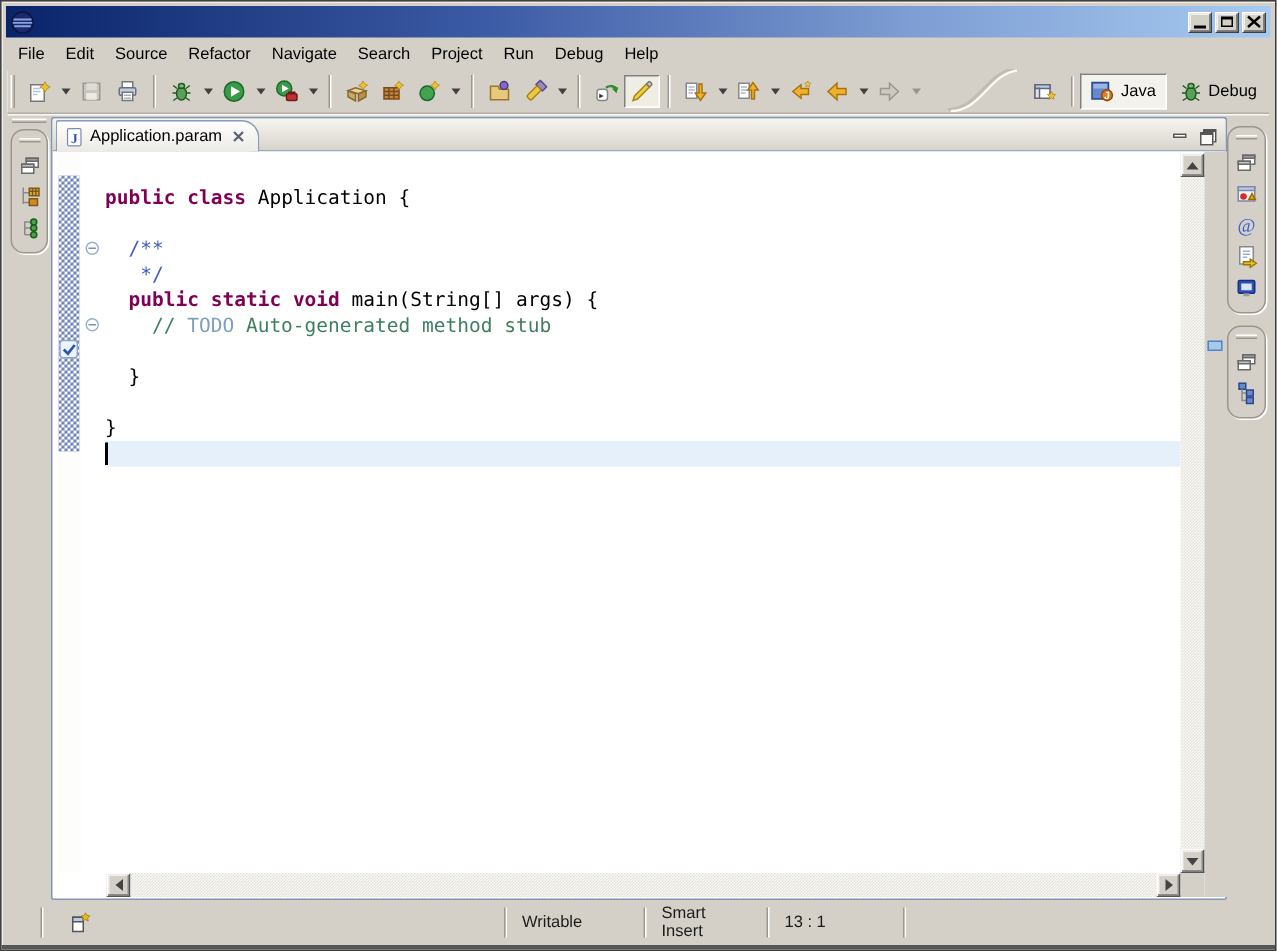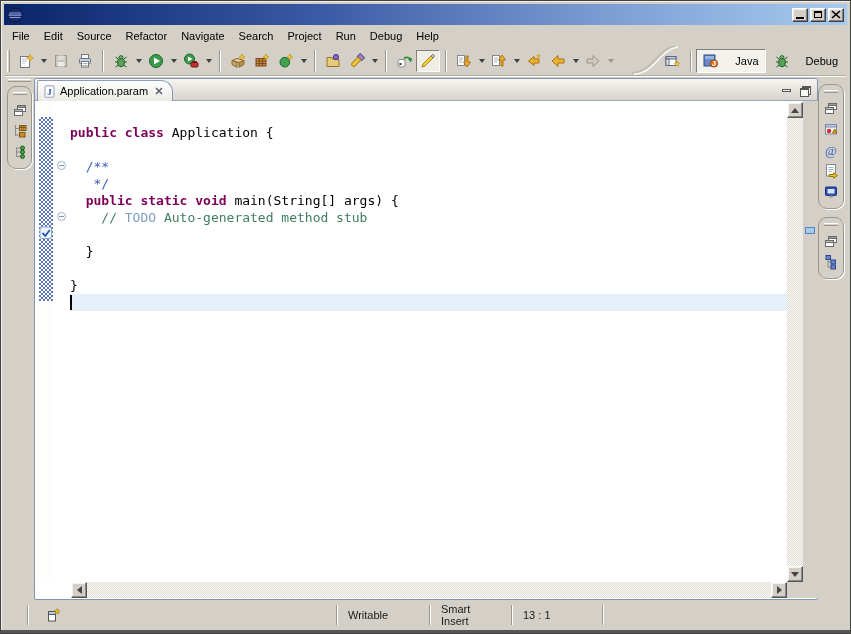--- a/index.html
+++ b/index.html
@@ -46,21 +46,21 @@
   .tb-sep  { width:2px; height:22px; border-left:1px solid #9c988e; border-right:1px solid #fff; margin:0 5px; }
   .tb-btn  { width:24px; height:22px; display:flex; align-items:center; justify-content:center; }
   .tb-btn.pressed { border:1px solid; border-color:#808080 #fff #fff #808080; background:#f0ede5; }
   .dd { width:11px; height:22px; display:flex; align-items:center; justify-content:center; }
   .dd i { border:3px solid transparent; border-top:4px solid #404040; margin-top:4px; }
   .dd.dis i { border-top-color:#9a968c; }
   .ic16 { width:16px; height:16px; display:block; }
 
   .persp-curve { position:absolute; right:168px; top:0; }
   .persp-bar { position:absolute; right:2px; top:2px; height:26px; display:flex; align-items:center; gap:2px; }
-  .persp-btn { height:24px; display:flex; align-items:center; gap:16px; padding:0 6px; font-size:11px; color:#000; }
+  .persp-btn { height:24px; display:flex; align-items:center; gap:4px; padding:0 6px; font-size:11px; color:#000; }
   .persp-btn.active { border:1px solid; border-color:#808080 #fff #fff #808080; background:#f4f2ec; }
   .persp-sep { width:2px; height:20px; border-left:1px solid #9c988e; border-right:1px solid #fff; margin:0 2px; }
 
   
   .trim-left  { position:absolute; left:4px; top:77px; width:29px; bottom:33px; }
   .trim-right { position:absolute; right:4px; top:77px; width:30px; bottom:33px; }
   .trim-grip { height:3px; border-top:1px solid #fff; border-bottom:1px solid #9c988e; margin:1px 3px 4px 3px; }
   .trim-stack {
     border:1px solid #9a968c; border-radius:9px; background:#d4d0c8;
     box-shadow:1px 1px 0 #fff; padding:3px 0 6px 0; margin:0 2px 8px 2px;

